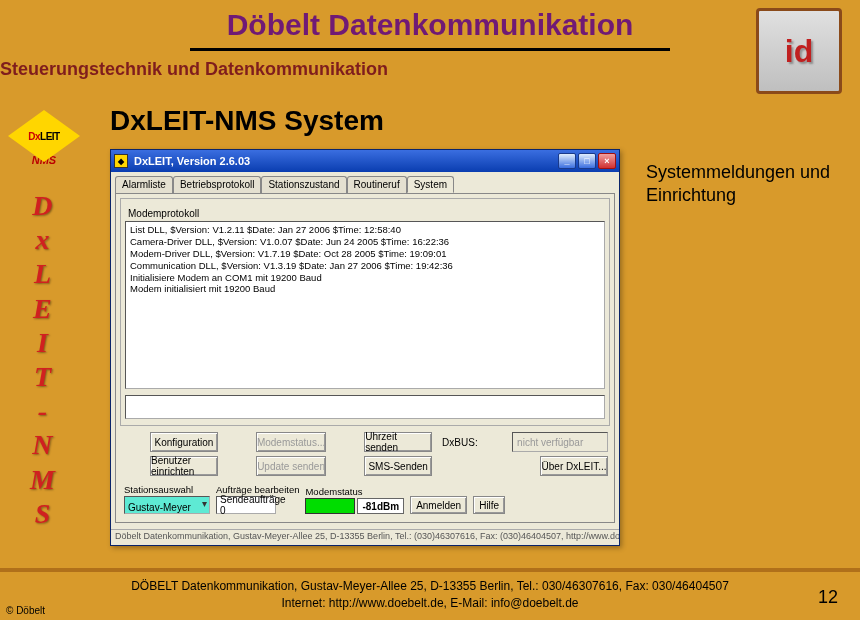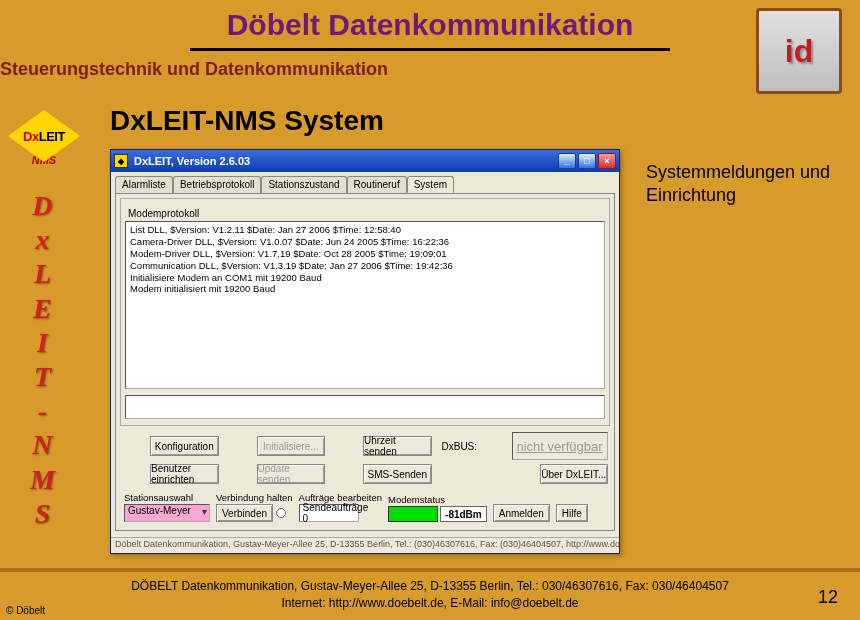--- a/index.html
+++ b/index.html
@@ -10,21 +10,21 @@
 .header { padding-top: 8px; }
 .header-title { text-align: center; font-size: 30px; font-weight: bold; color: #701a75; font-family: Arial, sans-serif; }
 .header-rule { width: 480px; height: 3px; background: #000; margin: 6px auto 8px auto; }
 .header-subtitle { text-align: left; font-size: 18px; font-weight: bold; color: #7f1d1d; }
 
 .logo-box { position: absolute; right: 18px; top: 8px; width: 86px; height: 86px; background: linear-gradient(#e0e0e0,#bfbfbf); border: 3px solid #8a4a1a; border-radius: 4px; display: flex; align-items: center; justify-content: center; }
 .logo-box span { font-family: Liberation Sans, sans-serif; font-size: 32px; font-weight: bold; color: #c02020; text-shadow: 2px 2px 2px rgba(0,0,0,0.3); }
 
 .left-logo { position: absolute; left: 8px; top: 110px; }
 .diamond { width: 72px; height: 52px; background: #ffd600; transform: rotate(0); position: relative; clip-path: polygon(50% 0, 100% 50%, 50% 100%, 0 50%); display:flex; align-items:center; justify-content:center; }
-.diamond-text { font-size: 13px; font-weight: bold; letter-spacing: -0.5px; }
+.diamond-text { font-size: 10px; font-weight: bold; letter-spacing: -0.5px; }
 .diamond-text .d { color: #c00; }
 .diamond-text .rest { color: #000; }
 .nms-tag { text-align:center; font-size:11px; color: #b00; font-style: italic; font-weight: bold; margin-top:-8px; }
 
 .side-label { position: absolute; left: 30px; top: 190px; display: flex; flex-direction: column; align-items: center; gap: 2px; }
 .side-label span { font-family: Georgia, serif; font-size: 28px; font-weight: bold; font-style: italic; color: #d02020; text-shadow: 1px 1px 2px rgba(0,0,0,0.4); line-height: 1.15; }
 
 .content-area { position: absolute; left: 110px; top: 105px; right: 14px; }
 .page-title { font-size: 28px; font-weight: bold; color: #000; margin-bottom: 12px; }
 
@@ -50,25 +50,25 @@
 .group-label { font-size: 10px; margin-top: -10px; background: #ece9d8; display: inline-block; padding: 0 3px; }
 
 .log-area { width: 100%; height: 168px; background: #fff; border: 1px inset #aaa; padding: 2px 4px; font-size: 9.5px; font-family: "MS Sans Serif", Arial, sans-serif; line-height: 1.25; overflow: hidden; white-space: pre; }
 
 .mini-text { width: 100%; height: 24px; background: #fff; border: 1px inset #aaa; }
 
 .btn-grid { display: grid; grid-template-columns: repeat(3,1fr) 60px 1fr; gap: 4px 10px; margin: 6px 2px; font-size: 10px; align-items: center; }
 .btn { height: 20px; background: #ece9d8; border: 1px solid #888; box-shadow: inset 1px 1px #fff, inset -1px -1px #999; display:flex; align-items:center; justify-content:center; font-size:10px;margin-left:28px; }
 .btn.disabled { color: #999; }
 .lbl-sm { font-size: 10px; text-align:left; }
-.ro-field { height: 28px; background: #ece9d8; border: 1px inset #aaa; color: #999; display:flex; align-items:center; padding:0 4px; font-size:13px;text-decoration:underline; }
+.ro-field { height: 20px; background: #ece9d8; border: 1px inset #aaa; color: #999; display:flex; align-items:center; padding:0 4px; font-size:10px; }
 
 .bottom-row { display: flex; align-items: flex-end; gap: 6px; padding: 2px 4px 4px 4px; font-size: 9.5px; }
 .col { display: flex; flex-direction: column; gap: 1px; }
-.combo { width: 86px; height: 18px; background:#f9a8d4; border: 1px inset #aaa; display:flex; align-items:flex-start; padding:0 3px; position:relative; font-size:10px; }
+.combo { width: 86px; height: 18px; background:#5eead4; border: 1px inset #aaa; display:flex; align-items:flex-end; padding:0 3px; position:relative; font-size:10px; }
 .combo::after { content:"▾"; position:absolute; right:2px; top:1px; font-size:10px; color:#333; }
 .btn-sm { height: 18px; padding: 0 5px; background:#ece9d8; border:1px solid #888; box-shadow: inset 1px 1px #fff, inset -1px -1px #999; font-size:10px; display:flex; align-items:center; }
 .radio { width:10px; height:10px; border:1px solid #666; border-radius:50%; background:#fff; display:inline-block; vertical-align:middle; margin-right:2px; position:relative; }
 .radio.checked::after { content:""; position:absolute; left:2px; top:2px; width:4px; height:4px; background:#000; border-radius:50%; }
 .numfield { width:60px; height:18px; background:#fff; border:1px inset #aaa; display:flex; align-items:center; padding:0 3px; font-size:10px; }
 .modem-bar { width:50px; height:16px; background:#0d0; border:1px solid #333; display:inline-block; }
 .dbm { height:16px; background:#fff; border:1px solid #666; font-size:10px; font-weight:bold; display:inline-flex; align-items:center; padding: 0 4px; }
 
 .statusbar { height: 16px; background: #ece9d8; border-top: 1px solid #aaa; font-size: 9px; color: #555; padding: 1px 4px; overflow:hidden; white-space:nowrap; }
 
@@ -144,45 +144,38 @@
 <span>Modem-Driver DLL, $Version: V1.7.19 $Date: Oct 28 2005 $Time: 19:09:01</span>
 <span>Communication DLL, $Version: V1.3.19 $Date: Jan 27 2006 $Time: 19:42:36</span>
 <span>Initialisiere Modem an COM1 mit 19200 Baud</span>
 <span>Modem initialisiert mit 19200 Baud</span></div>
           <div style="height:6px"></div>
           <div class="mini-text"></div>
         </div>
 
         <div class="btn-grid">
           <div class="btn">Konfiguration</div>
-          <div class="btn disabled">Initialisiere...</div>
+          <div class="btn disabled">Modemstatus...</div>
           <div class="btn">Uhrzeit senden</div>
           <div class="lbl-sm">DxBUS:</div>
           <div class="ro-field">nicht verfügbar</div>
 
           <div class="btn">Benutzer einrichten</div>
           <div class="btn disabled">Update senden</div>
           <div class="btn">SMS-Senden</div>
           <div></div>
           <div class="btn">Über DxLEIT...</div>
         </div>
 
         <div class="bottom-row">
           <div class="col">
             <span>Stationsauswahl</span>
             <div class="combo">
                 <span>Gustav-Meyer</span>
               </div>
-          </div>
-          <div class="col">
-            <span>Verbindung  halten</span>
-            <div style="display:flex; gap:3px; align-items:center;">
-              <div class="btn-sm">Verbinden</div>
-              <span class="radio"></span>
-            </div>
           </div>
           <div class="col">
             <span>Aufträge bearbeiten</span>
             <div class="numfield">Sendeaufträge 0</div>
           </div>
           <div class="col">
             <span>Modemstatus</span>
             <div style="display:flex; gap:2px; align-items:center;">
               <span class="modem-bar"></span>
               <span class="dbm">-81dBm</span>

